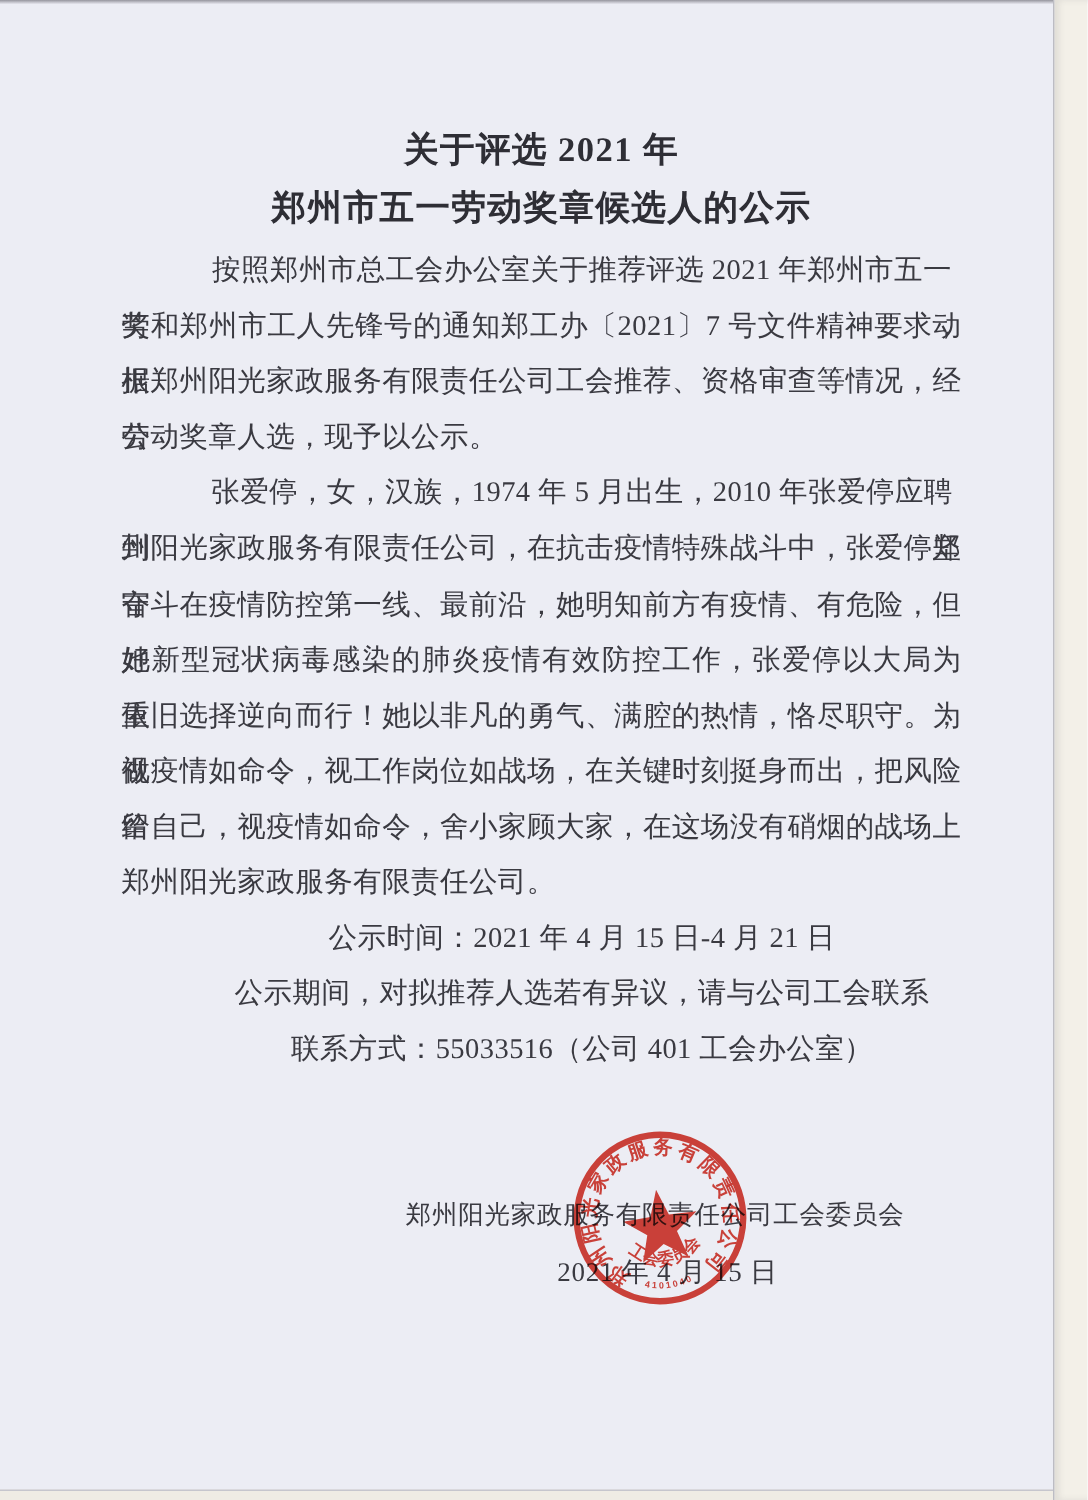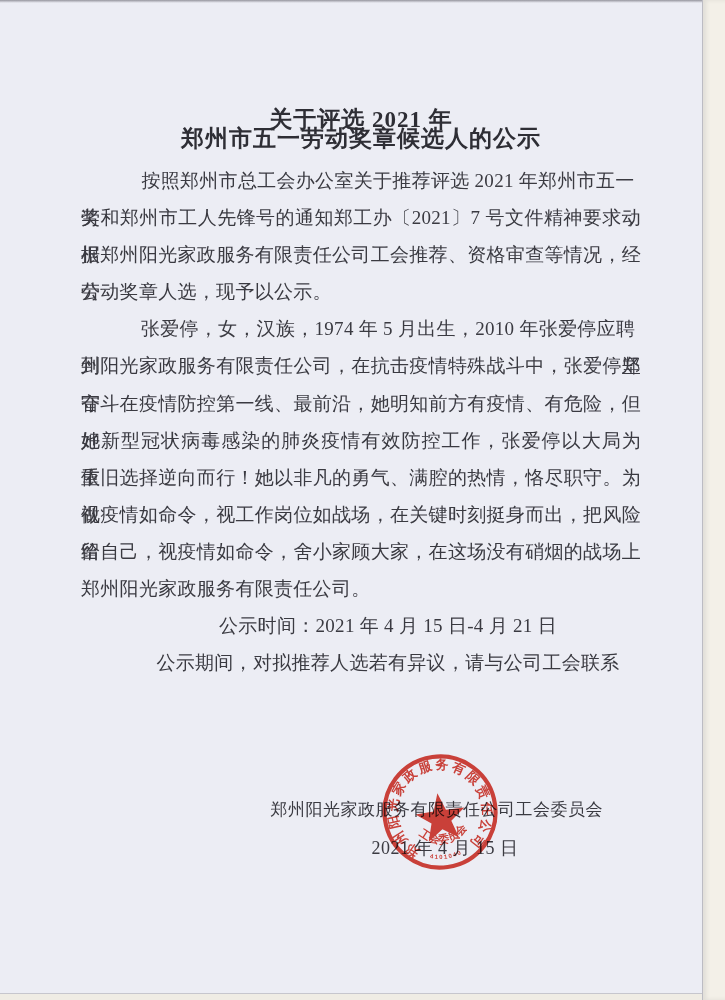--- a/index.html
+++ b/index.html
@@ -32,21 +32,21 @@
   
   .title-line {
     position: absolute; left: 81px; width: 560px;
     text-align: center;
     font-weight: bold;
     font-size: 23px;
     letter-spacing: 1px;
     color: #2e2e35;
     white-space: nowrap;
   }
-  #title1 { top: 84px; margin-top: 20px; }
+  #title1 { top: 84px; }
   #title2 { top: 123px; }
   
   .body-text {
     position: absolute; left: 81px; top: 162px; width: 560px;
   }
   .ln {
     height: 37.1px;
     line-height: 37.1px;
     font-size: 19px;
     letter-spacing: 0.3px;
@@ -124,20 +124,21 @@
     <div class="ln fill">州阳光家政服务有限责任公司，在抗击疫情特殊战斗中，张爱停坚守</div>
     <div class="ln fill">奋斗在疫情防控第一线、最前沿，她明知前方有疫情、有危险，但她</div>
     <div class="ln fill">好新型冠状病毒感染的肺炎疫情有效防控工作，张爱停以大局为重，</div>
     <div class="ln fill">依旧选择逆向而行！她以非凡的勇气、满腔的热情，恪尽职守。为做</div>
     <div class="ln fill">视疫情如命令，视工作岗位如战场，在关键时刻挺身而出，把风险留</div>
     <div class="ln fill">给自己，视疫情如命令，舍小家顾大家，在这场没有硝烟的战场上</div>
     <div class="ln">郑州阳光家政服务有限责任公司。</div>
 
     <div class="ln ind">公示时间：2021 年 4 月 15 日-4 月 21 日</div>
     <div class="ln ind">公示期间，对拟推荐人选若有异议，请与公司工会联系</div>
+    <div class="ln ind">联系方式：55033516（公司 401 工会办公室）</div>
   </div>
 
   <div class="signature-line">郑州阳光家政服务有限责任公司工会委员会</div>
   <div class="date-line">2021 年 4 月 15 日</div>
 
   <div class="seal">
     <svg viewBox="-65 -65 130 130" width="130" height="130">
       <defs>
         <path id="sealTopArc" d="M -24.7,35.2 A 43 43 0 1 1 24.7,35.2"></path>
         <path id="sealBannerArc" d="M -25.4,17.8 A 31 31 0 0 0 25.4,17.8"></path>

